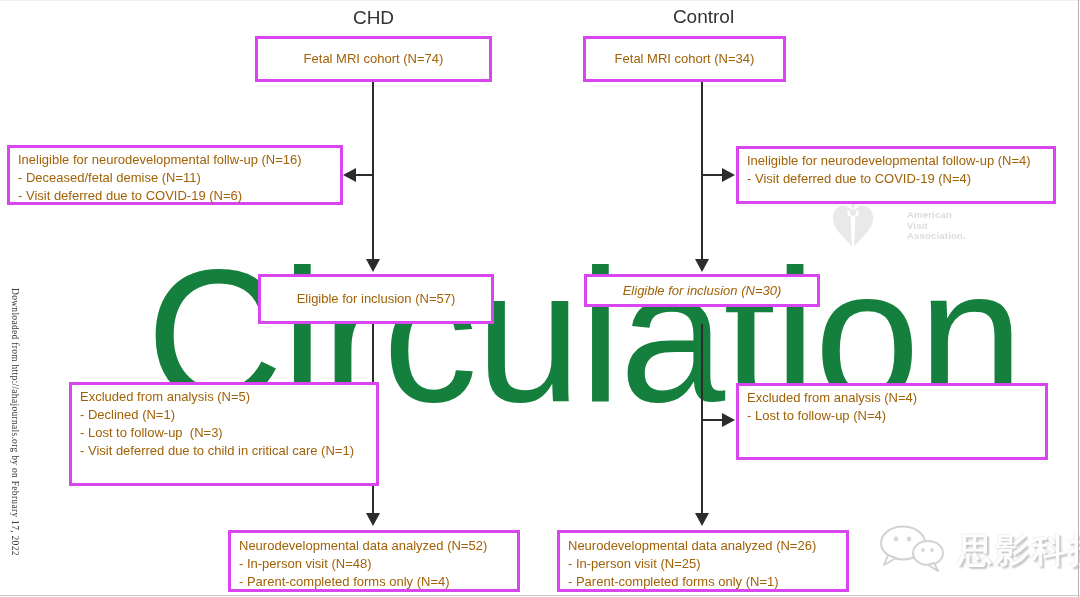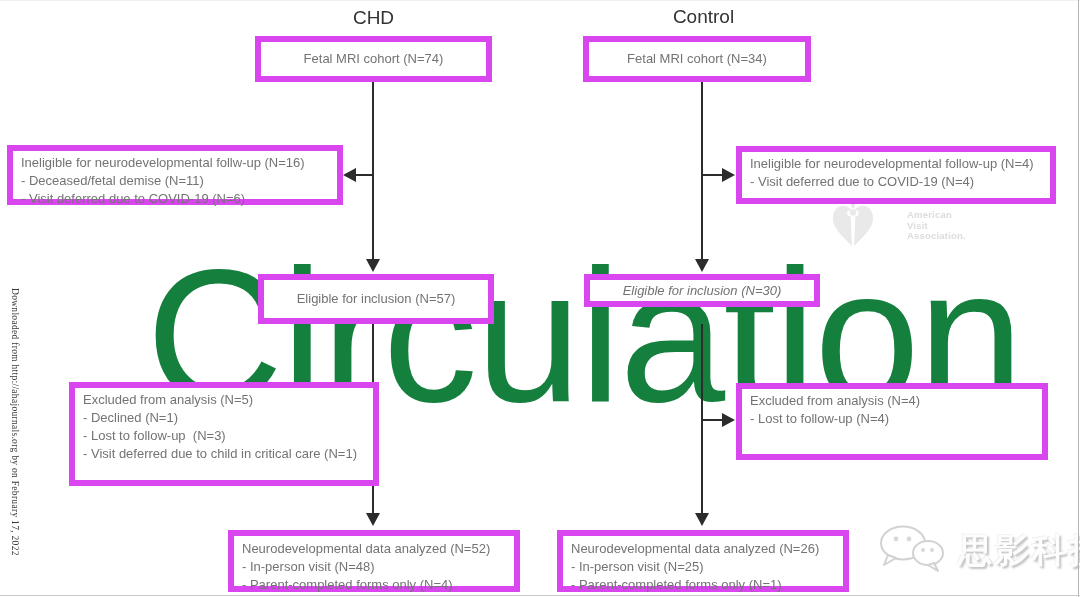--- a/index.html
+++ b/index.html
@@ -30,22 +30,22 @@
 
   .brand{position:absolute;left:876px;top:524px;z-index:5;display:flex;align-items:center;}
   .brand-text{
     margin-left:10px;font-size:34px;font-weight:600;letter-spacing:3px;color:#fdfdfd;
     text-shadow:2px 2px 2px #c3c3c3, -1px -1px 0 #f2f2f2;
     font-family:"DejaVu Sans","Liberation Sans",sans-serif;white-space:nowrap;
   }
 
   
   .fbox{
-    position:absolute;box-sizing:border-box;border:6px solid #d946ef;background:#fff;
-    color:#737373;font-size:13px;z-index:2;
+    position:absolute;box-sizing:border-box;border:3px solid #d946ef;background:#fff;
+    color:#a16207;font-size:13px;z-index:2;
   }
   .fbox.center{display:flex;align-items:center;justify-content:center;}
   .fbox .pad{padding:3px 8px;}
   .fbox .line{white-space:pre;line-height:18px;}
 
   .col-label{position:absolute;z-index:2;font-size:19px;color:#333;text-align:center;}
 
   
   .vline{position:absolute;width:2px;background:#2c2c2c;z-index:1;}
   .hline{position:absolute;height:2px;background:#2c2c2c;z-index:1;}
@@ -109,21 +109,21 @@
   </div>
 
   <div class="fbox" style="left:228px;top:530px;width:292px;height:62px;">
     <div class="pad" style="padding-top:4px;">
       <div class="line">Neurodevelopmental data analyzed (N=52)</div>
       <div class="line">- In-person visit (N=48)</div>
       <div class="line">- Parent-completed forms only (N=4)</div>
     </div>
   </div>
 
-  <div class="fbox center" style="left:583px;top:36px;width:228px;height:46px;text-align:center;">
+  <div class="fbox center" style="left:583px;top:36px;width:203px;height:46px;text-align:center;">
     <span class="line">Fetal MRI cohort (N=34)</span>
   </div>
 
   <div class="fbox" style="left:736px;top:146px;width:320px;height:58px;">
     <div class="pad">
       <div class="line">Ineligible for neurodevelopmental follow-up (N=4)</div>
       <div class="line">- Visit deferred due to COVID-19 (N=4)</div>
     </div>
   </div>
 

